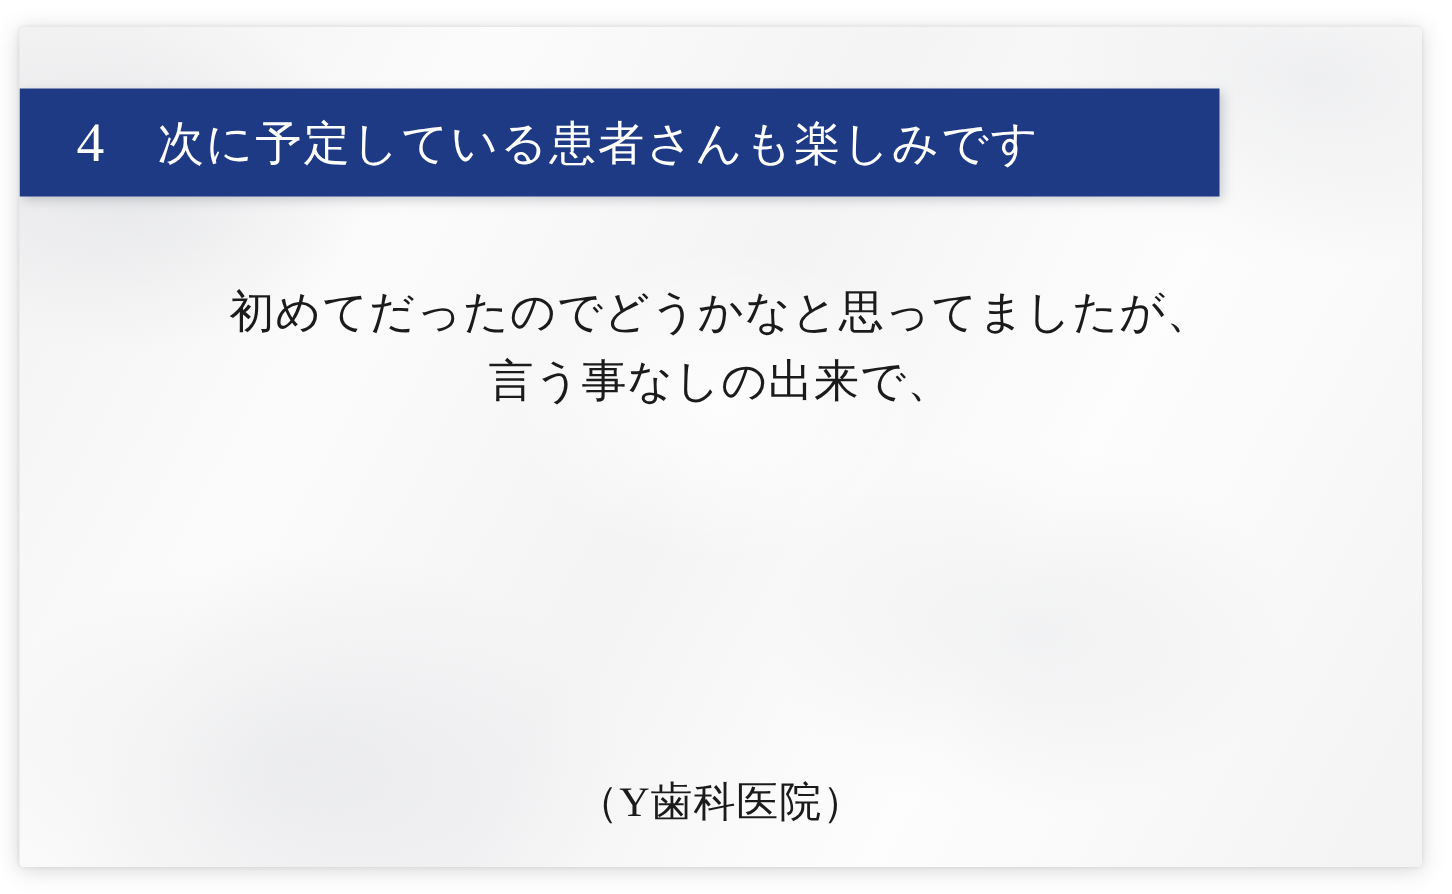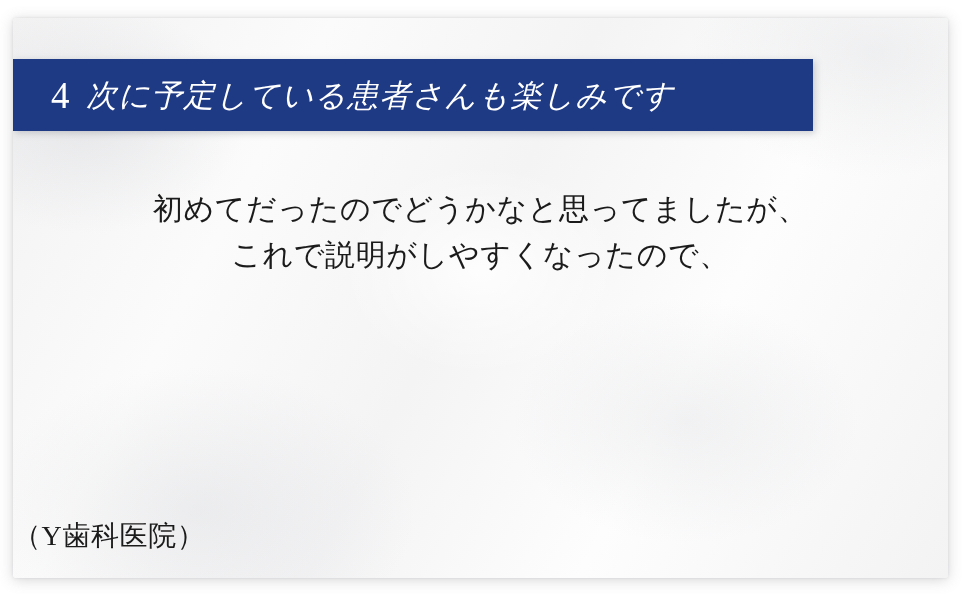--- a/index.html
+++ b/index.html
@@ -72,24 +72,23 @@
     color: #ffffff;
     font-size: 37px;
     line-height: 1;
     margin-left: 38px;
     letter-spacing: 0.5px;
   }
   #heading-title {
     color: #ffffff;
     font-size: 31px;
     line-height: 1;
-    margin-left: 16px;
+    margin-left: 35px;
     letter-spacing: 1.2px;
     white-space: nowrap;
-    font-style: italic;
   }
 
   
   #testimonial-body {
     position: absolute;
     left: 0;
     right: 0;
     top: 168px;
     text-align: center;
     color: #1b1b1b;
@@ -97,21 +96,21 @@
     line-height: 46px;
     letter-spacing: 0.6px;
   }
   .body-line { display: block; white-space: nowrap; font-family: Liberation Serif, serif; }
 
   #attribution {
     position: absolute;
     left: 0;
     right: 0;
     top: 498px;
-    text-align: left;
+    text-align: center;
     color: #1b1b1b;
     font-size: 28px;
     line-height: 40px;
     letter-spacing: 0.6px;
     white-space: nowrap;
   }
 </style>
 </head>
 <body>
 
@@ -120,21 +119,21 @@
   <div id="card">
     <div id="card-inner">
 
       <div id="heading-bar">
         <span id="heading-number">4</span>
         <span id="heading-title">次に予定している患者さんも楽しみです</span>
       </div>
 
       <div id="testimonial-body">
         <span class="body-line">初めてだったのでどうかなと思ってましたが、</span>
-        <span class="body-line">これで説明がしやすくなったので、</span>
+        <span class="body-line">言う事なしの出来で、</span>
       </div>
 
       <div id="attribution">（Y歯科医院）</div>
 
     </div>
   </div>
 
 </div>
 
 </body></html>

